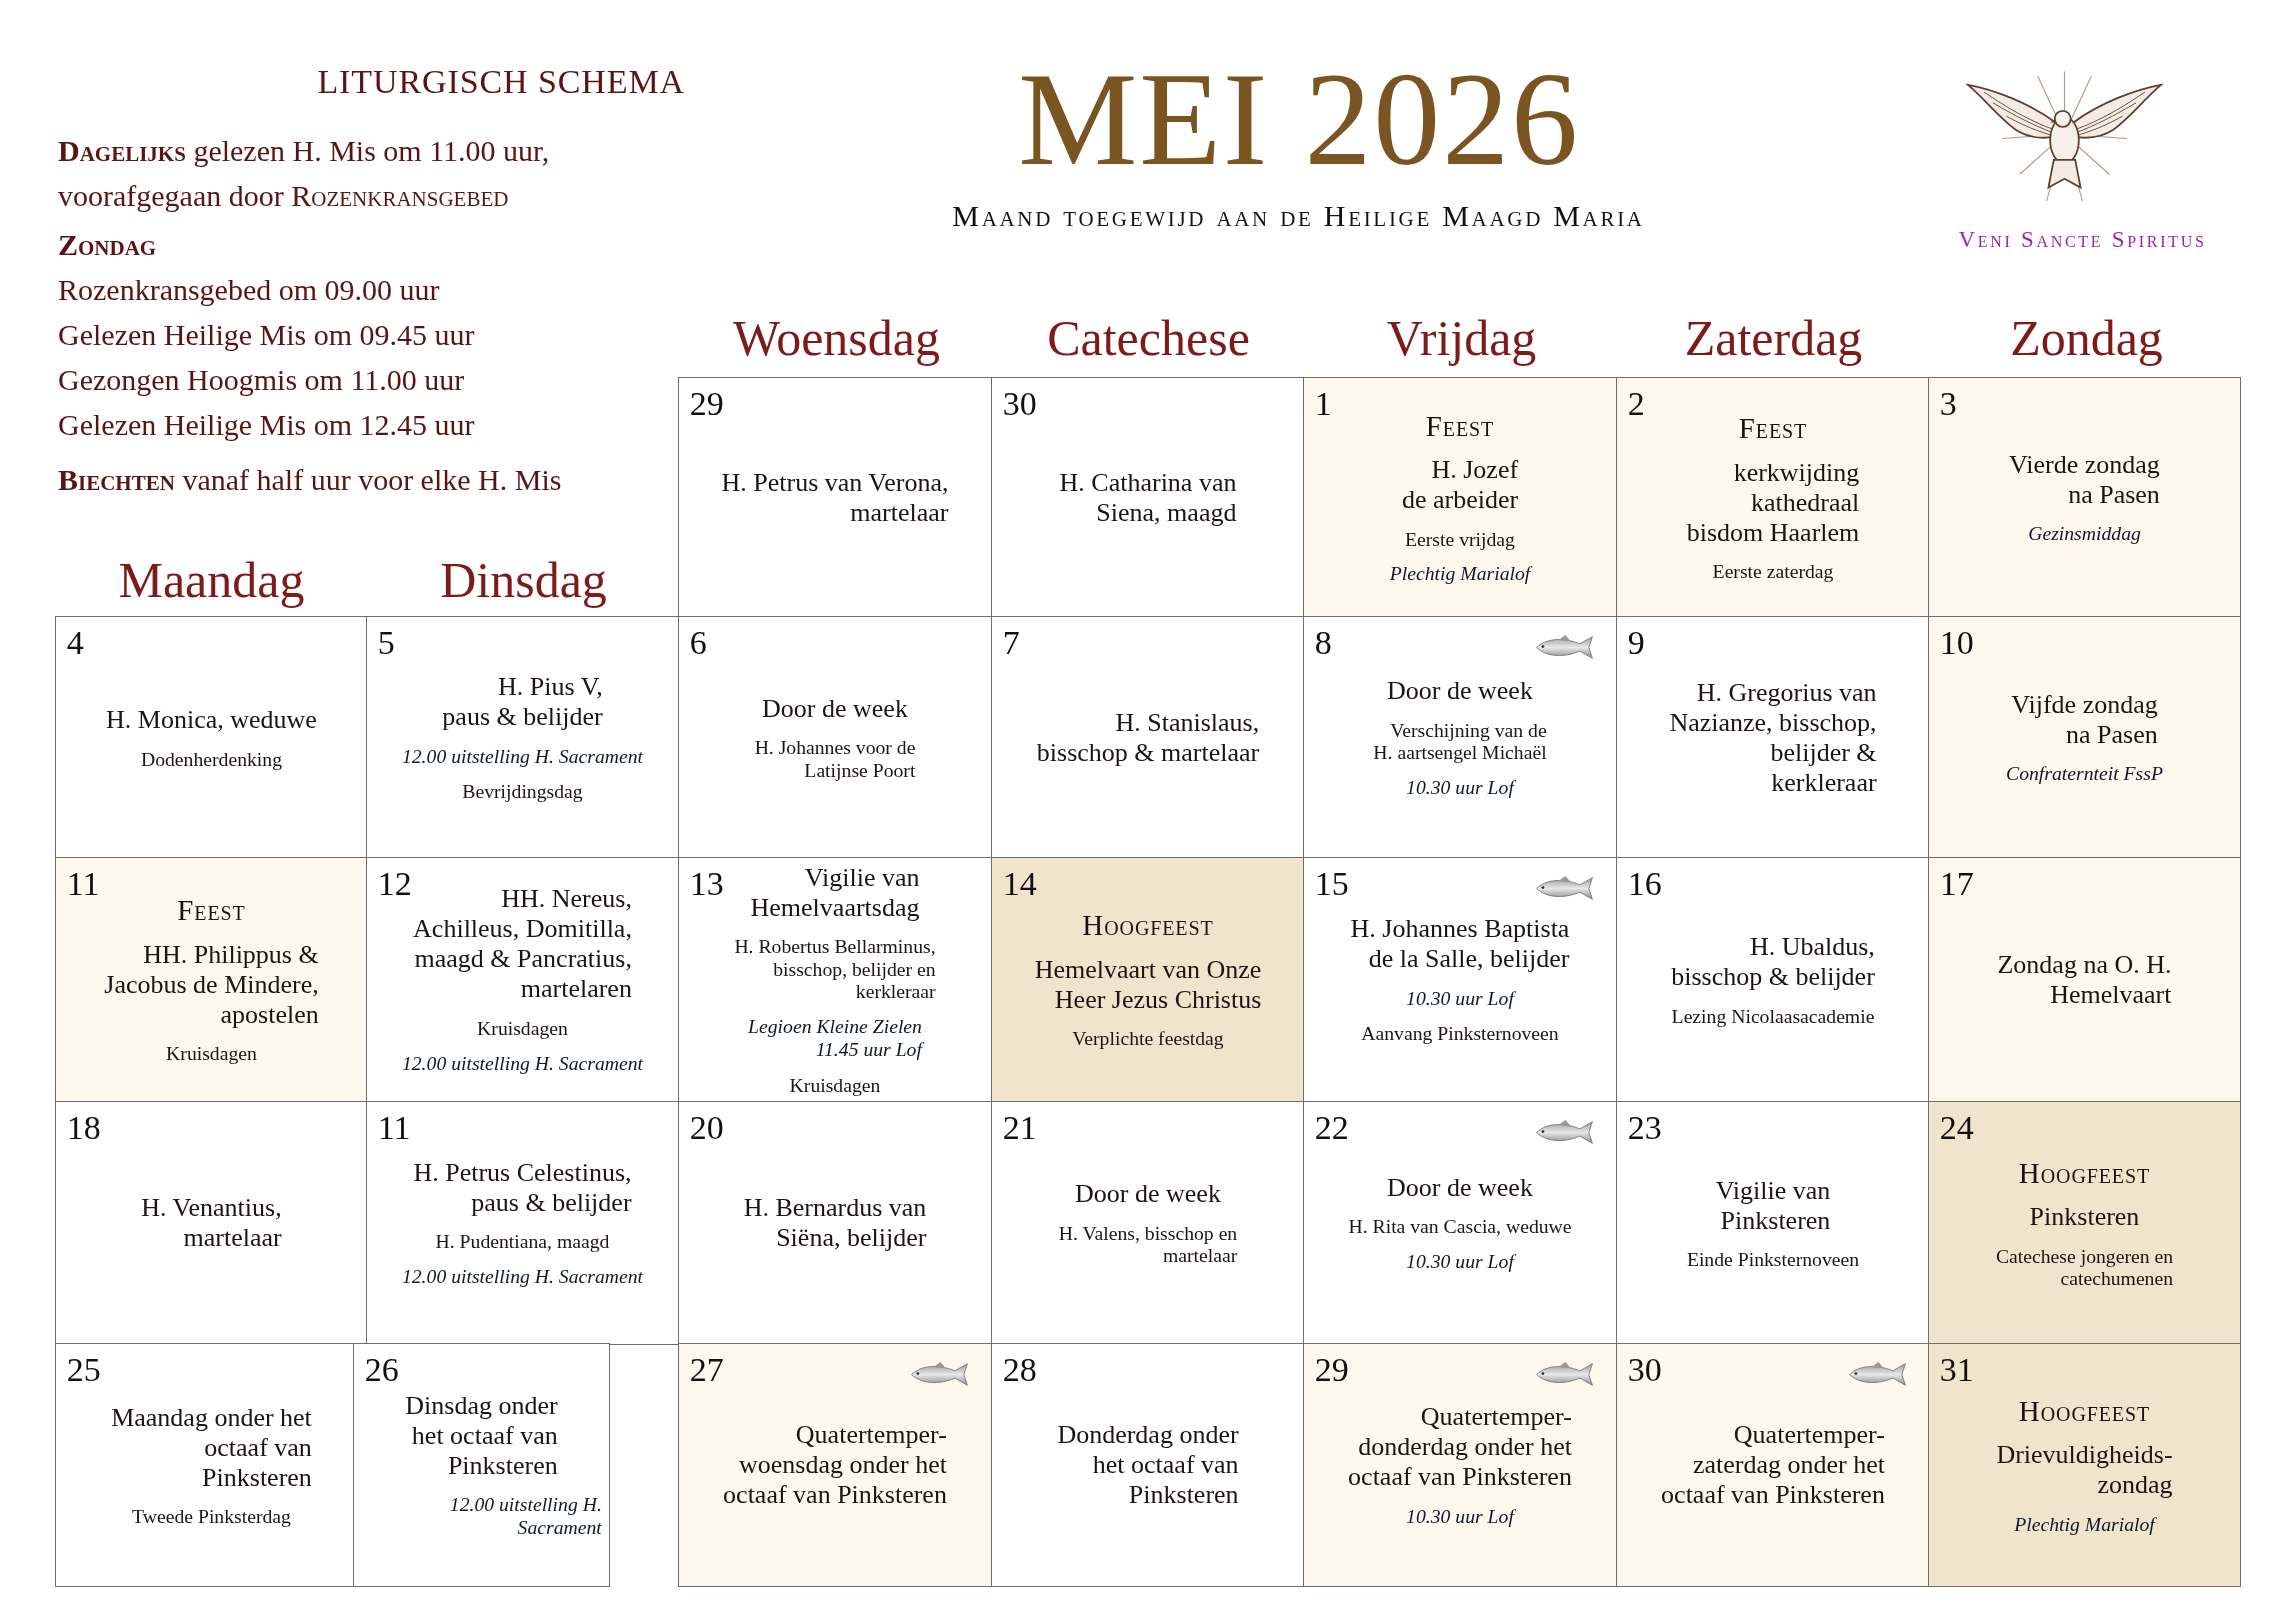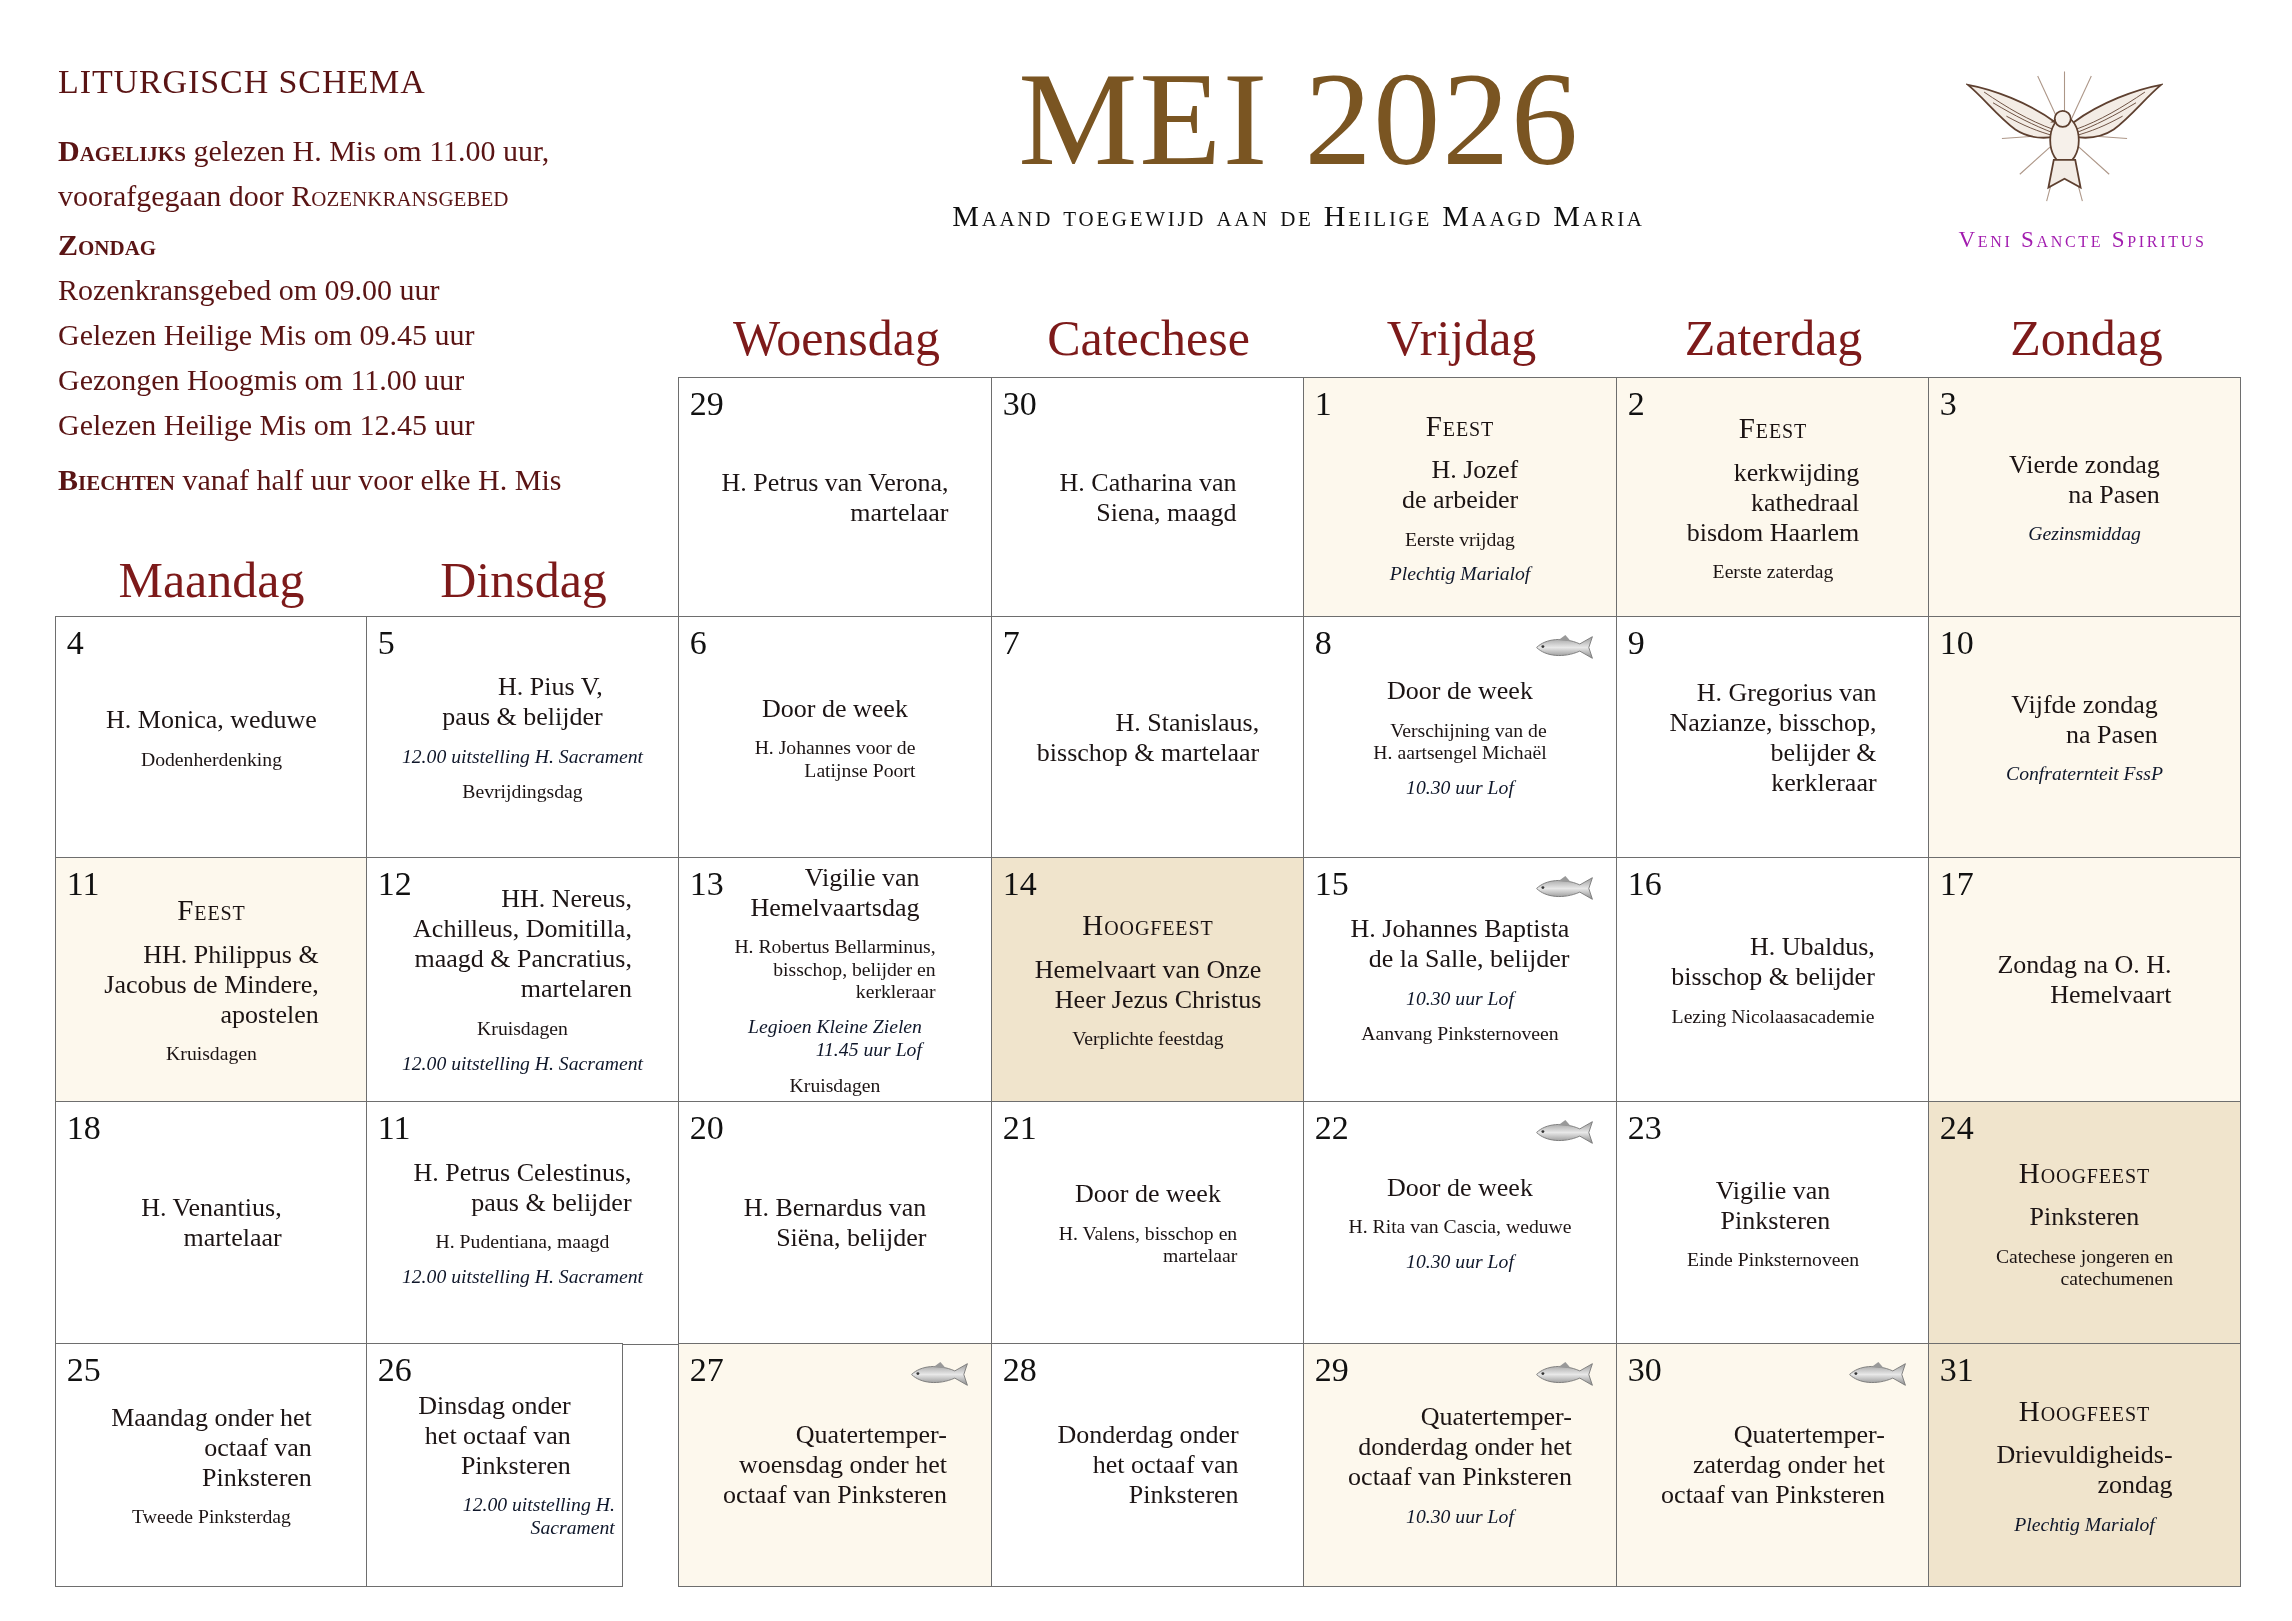--- a/index.html
+++ b/index.html
@@ -2,21 +2,21 @@
 <html style="font-size:14.3px"><head>
 <meta charset="utf-8">
 <style>
   html, body { margin:0; padding:0; background:#ffffff; }
   body { width:2293px; height:1622px; position:relative; overflow:hidden;
          font-family:"Liberation Serif","DejaVu Serif",serif; color:#1a1212; }
   .abs { position:absolute; }
 
   
   .sched { left:58px; top:63px; width:627px; color:#5a1414; }
-  .sched .title { font-size:34px; letter-spacing:0.9px; margin:0 0 27px 0; }
+  .sched .title { font-size:34px; letter-spacing:0.9px; margin:0 0 27px 0;text-align:right; }
   .sched .line { font-size:30px; line-height:45px; white-space:nowrap; }
   .sched .sc { font-variant:small-caps; font-weight:bold; }
   .sched .scn { font-variant:small-caps; }
   .sched .gap { margin-top:3.6px; }
   .sched .gapb { margin-top:10.7px; }
 
   
   .month { left:896px; top:52px; width:806px; text-align:center; color:#7a5522;
            font-size:134px; line-height:134px; letter-spacing:1.8px; }
   .subtitle { left:806px; top:199px; width:985px; text-align:center;
@@ -344,21 +344,21 @@
     </div>
     <div class="cell" style="left: 55px; top: 1343px; width: 313px; height: 244px;">
       <span class="num">25</span>
       <div class="content">
         <div class="main pre">Maandag onder het
 octaaf van
 Pinksteren</div>
         <div class="sub pre">Tweede Pinksterdag</div>
       </div>
     </div>
-    <div class="cell" style="left: 366px; top: 1343px; width: 257px; height: 244px;">
+    <div class="cell" style="left: 353px; top: 1343px; width: 257px; height: 244px;">
       <span class="num">26</span>
       <div class="content">
         <div class="main pre">Dinsdag onder
 het octaaf van
 Pinksteren</div>
         <div class="note pre ital">12.00 uitstelling H. Sacrament</div>
       </div>
     </div>
     <div class="cell cream" style="left: 678px; top: 1343px; width: 314px; height: 244px;">
       <span class="num">27</span>

